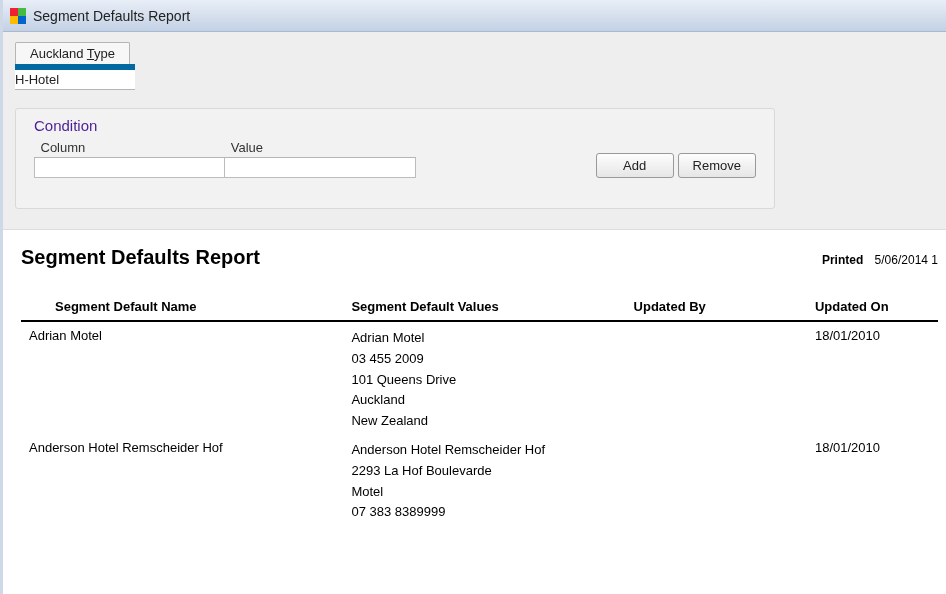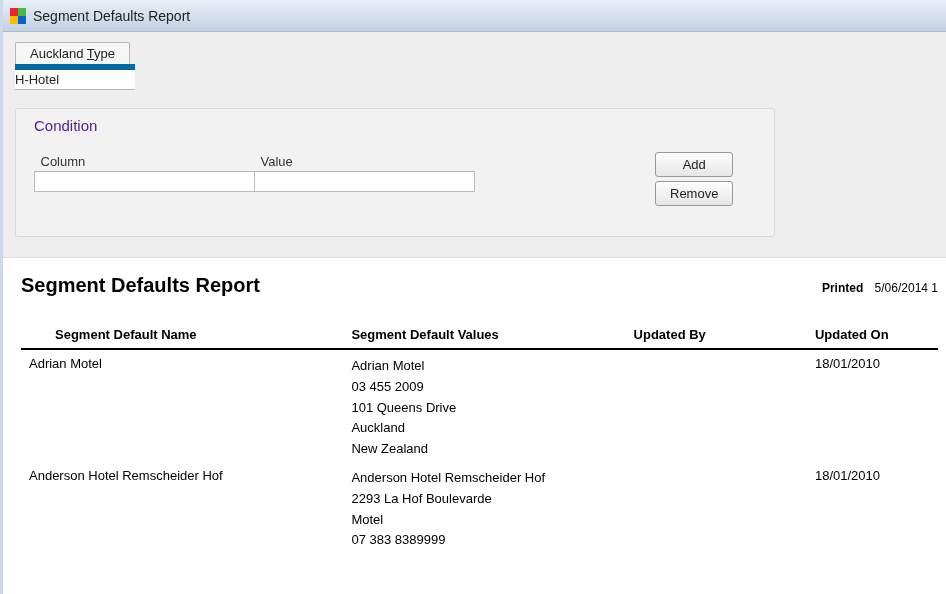--- a/index.html
+++ b/index.html
@@ -89,21 +89,21 @@
   }
   .cond-grid td.col-column { width: 220px; }
   .cond-grid td.col-value  { width: 220px; }
   .cond-grid input {
     width: 100%; border: none; height: 18px; padding: 1px 4px;
     font-family: inherit; font-size: 13px; outline: none; background: transparent;
   }
   .cond-buttons {
     margin-left: 180px;
     display: flex;
-    flex-direction: column;
+    flex-direction: row;
     gap: 4px;
     margin-top: 14px;
   }
   .btn {
     min-width: 78px;
     padding: 4px 14px;
     background: linear-gradient(to bottom, #fdfdfd, #e6e6e6);
     border: 1px solid #999;
     border-radius: 3px;
     font-size: 13px;

